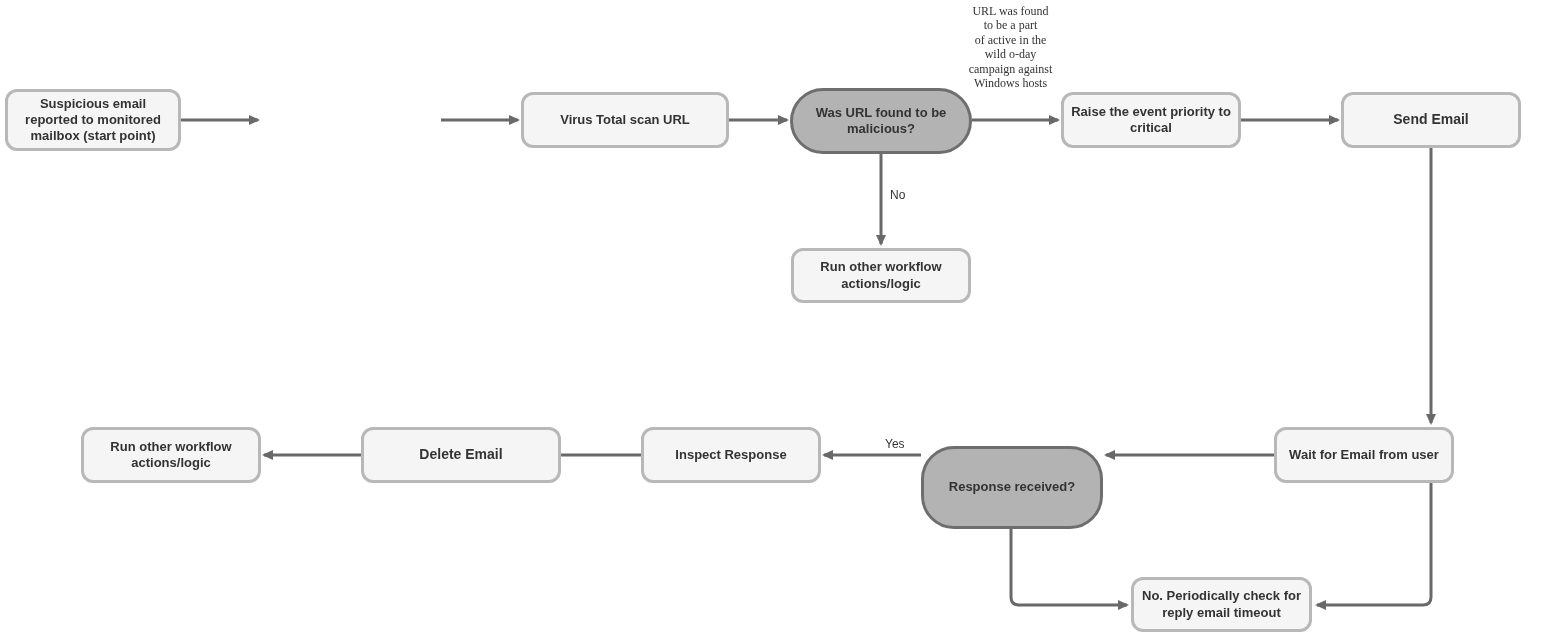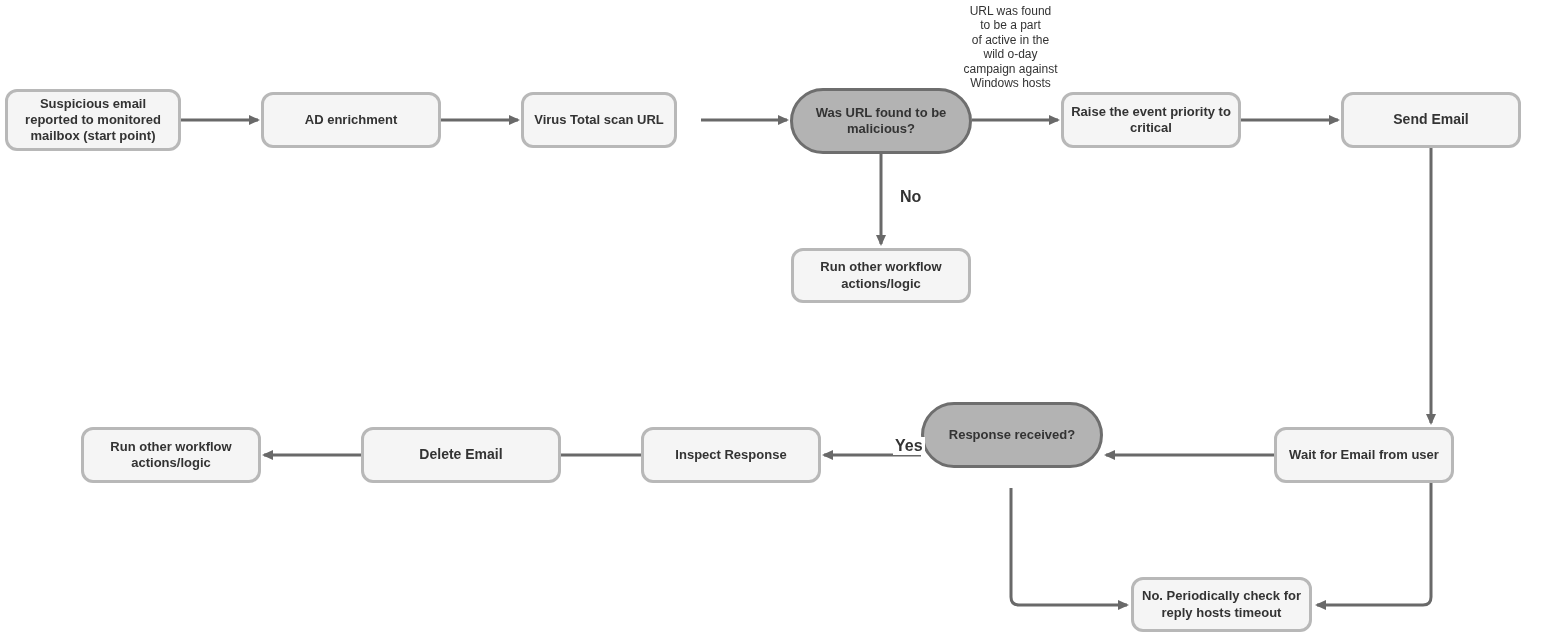--- a/index.html
+++ b/index.html
@@ -31,28 +31,28 @@
     border-color:var(--decision_border);
     border-radius:33px;
   }
   .annotation{
     position:absolute;
     text-align:center;
     color:var(--text);
     font-size:12px;font-weight:normal;
     line-height:1.2;
     white-space:pre-line;
+    font-family:Liberation Serif, serif;
   }
   .edge-label{
     position:absolute;
     color:var(--text);
-    font-size:16px;font-weight:bold;
+    font-size:12px;font-weight:normal;
     background:#ffffff;
     padding:0 2px;
-    margin-left:10px;
   }
   .wires line, .wires path.wire{
     stroke:var(--arrow);
     stroke-width:3;
     fill:none;
   }
   .wires marker path{fill:var(--arrow);}
 </style>
 </head>
 <body>
@@ -81,40 +81,39 @@
     <line x1="641" y1="455" x2="544" y2="455" marker-end="url(#arr)"></line>
     <line x1="361" y1="455" x2="264" y2="455" marker-end="url(#arr)"></line>
 
     <path class="wire" d="M1011,488 L1011,597 Q1011,605 1019,605 L1127,605" marker-end="url(#arr)"></path>
     <path class="wire" d="M1431,483 L1431,597 Q1431,605 1423,605 L1317,605" marker-end="url(#arr)"></path>
   </svg>
 
   <div class="node" style="left:5px;top:89px;width:176px;height:62px">Suspicious email
 reported to monitored
 mailbox (start point)</div>
-  <div class="node" style="left:261px;top:92px;width:180px;height:56px">AD enrichment</div>
-  <div class="node" style="left:521px;top:92px;width:156px;height:56px">Virus Total scan URL</div>
+  <div class="node" style="left:521px;top:92px;width:208px;height:56px">Virus Total scan URL</div>
   <div class="node decision" style="left:790px;top:88px;width:182px;height:66px">Was URL found to be
 malicious?</div>
   <div class="node" style="left:1061px;top:92px;width:180px;height:56px">Raise the event priority to
 critical</div>
   <div class="node big" style="left:1341px;top:92px;width:180px;height:56px">Send Email</div>
 
   <div class="node" style="left:791px;top:248px;width:180px;height:55px">Run other workflow
 actions/logic</div>
 
   <div class="node" style="left:81px;top:427px;width:180px;height:56px">Run other workflow
 actions/logic</div>
   <div class="node big" style="left:361px;top:427px;width:200px;height:56px">Delete Email</div>
   <div class="node" style="left:641px;top:427px;width:180px;height:56px">Inspect Response</div>
-  <div class="node decision" style="left:921px;top:402px;width:182px;height:66px">Response received?</div>
+  <div class="node decision" style="left:921px;top:446px;width:182px;height:83px">Response received?</div>
   <div class="node" style="left:1274px;top:427px;width:180px;height:56px">Wait for Email from user</div>
 
   <div class="node" style="left:1131px;top:577px;width:181px;height:55px">No. Periodically check for
-reply hosts timeout</div>
+reply email timeout</div>
 
   <div class="annotation" style="left:928px;top:4px;width:165px">URL was found
 to be a part
 of active in the
 wild o-day
 campaign against
 Windows hosts</div>
 
   <div class="edge-label" style="left:888px;top:188px">No</div>
   <div class="edge-label" style="left:883px;top:437px">Yes</div>

